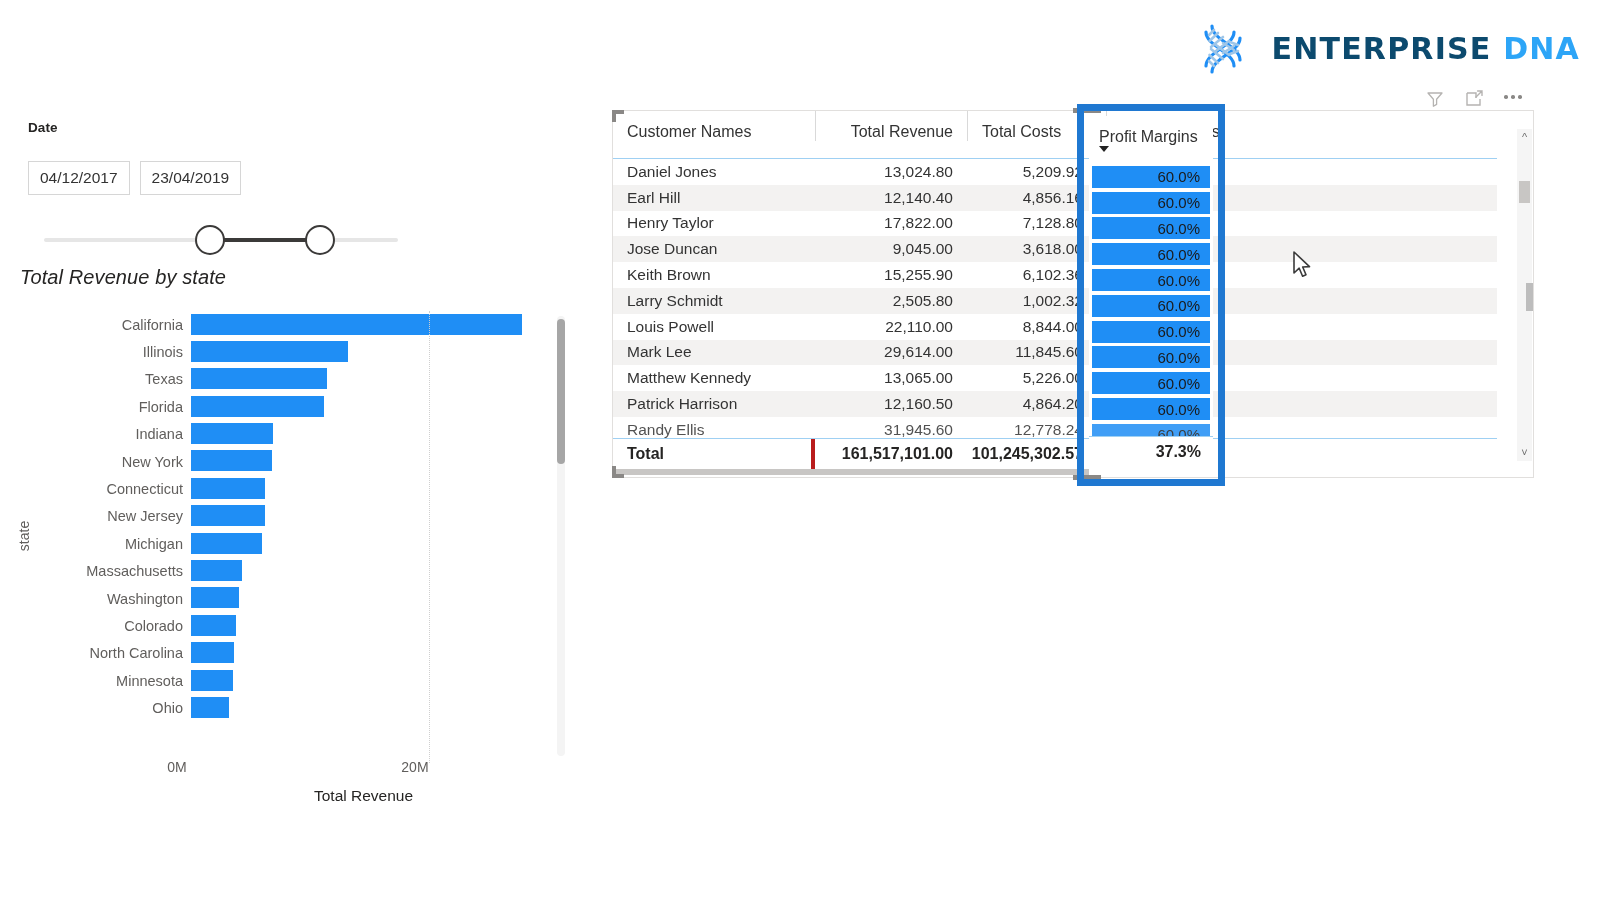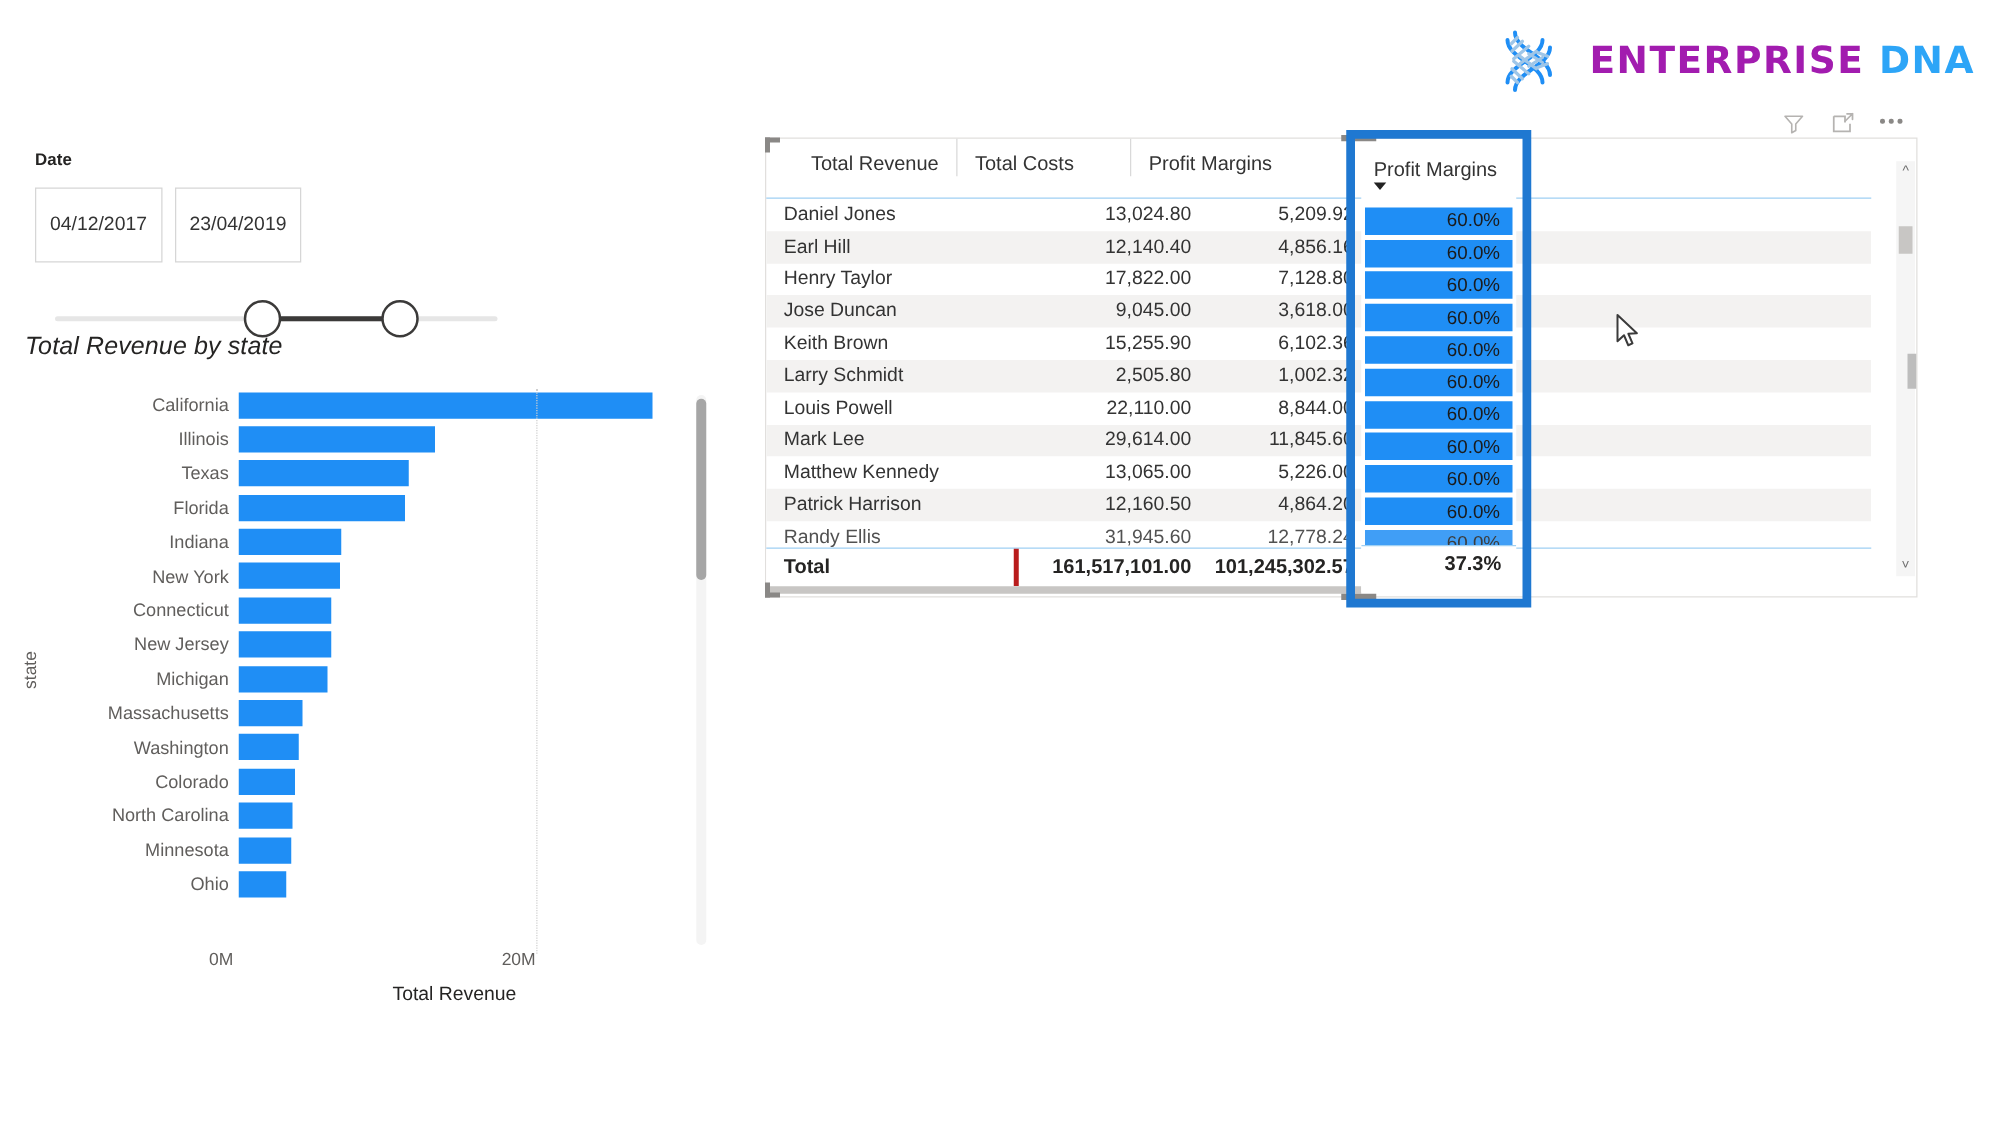--- a/index.html
+++ b/index.html
@@ -19,21 +19,21 @@
     display:flex; align-items:center; gap:16px;
   }
   #logo-mark{ width:60px; height:60px; flex:0 0 auto; }
   #logo-text{
     font-family:"DejaVu Sans", sans-serif;
     font-weight:bold;
     font-size:30px;
     letter-spacing:1.2px;
     white-space:nowrap;
   }
-  #logo-text .ent{ color:#a21caf; }
+  #logo-text .ent{ color:#0c4a6e; }
   #logo-text .dna{ color:#2da5f7; }
 
   
   #visual-header{
     position:absolute; top:86px; left:1424px;
     display:flex; align-items:center; gap:17px;
     height:26px;
   }
   #visual-header .vh-icon{
     width:22px;height:22px;
@@ -46,27 +46,27 @@
     padding-bottom:4px;
   }
   #more-dots i{
     width:3.5px;height:3.5px;border-radius:50%;background:#8a8886;display:block;
   }
 
   
   #date-slicer{ position:absolute; left:28px; top:120px; width:380px; }
   #slicer-label{
     font-size:13.5px; font-weight:bold; color:#252423;
-    margin-bottom:15px; letter-spacing:.1px;
+    margin-bottom:26px; letter-spacing:.1px;
   }
   #slicer-inputs{ display:flex; gap:10px; }
   .slicer-box{
     border:1px solid #d6d6d6;
     background:#fff;
-    padding:20px 11px;
+    padding:7px 11px;
     font-size:15.5px;
     color:#333;
     line-height:1.15;
     min-width:98px;
     text-align:center;
     box-sizing:border-box;
   }
   #slicer-track-wrap{
     position:relative; margin-top:24px; height:42px;
     width:370px;
@@ -382,20 +382,21 @@
     <div id="x-axis-title">Total Revenue</div>
     <div id="chart-scroll-track"></div>
     <div id="chart-scroll-thumb"></div>
   </div>
 </div>
 
 <div id="table-visual">
 
   <div id="tbl-grid">
     <div id="tbl-head">
+      <div class="th th-cust">Customer Names</div>
       <div class="th th-rev">Total Revenue</div>
       <div class="th th-cost">Total Costs</div>
       <div class="th th-margin">
         <span>Profit Margins</span>
       </div>
     </div>
     <div id="tbl-rows">
         <div class="tr">
           <div class="td-cust">Daniel Jones</div>
           <div class="td-rev">13,024.80</div>

